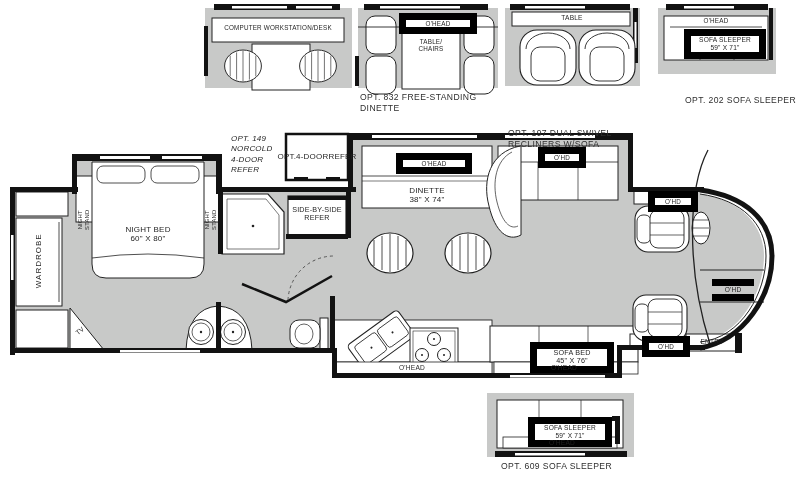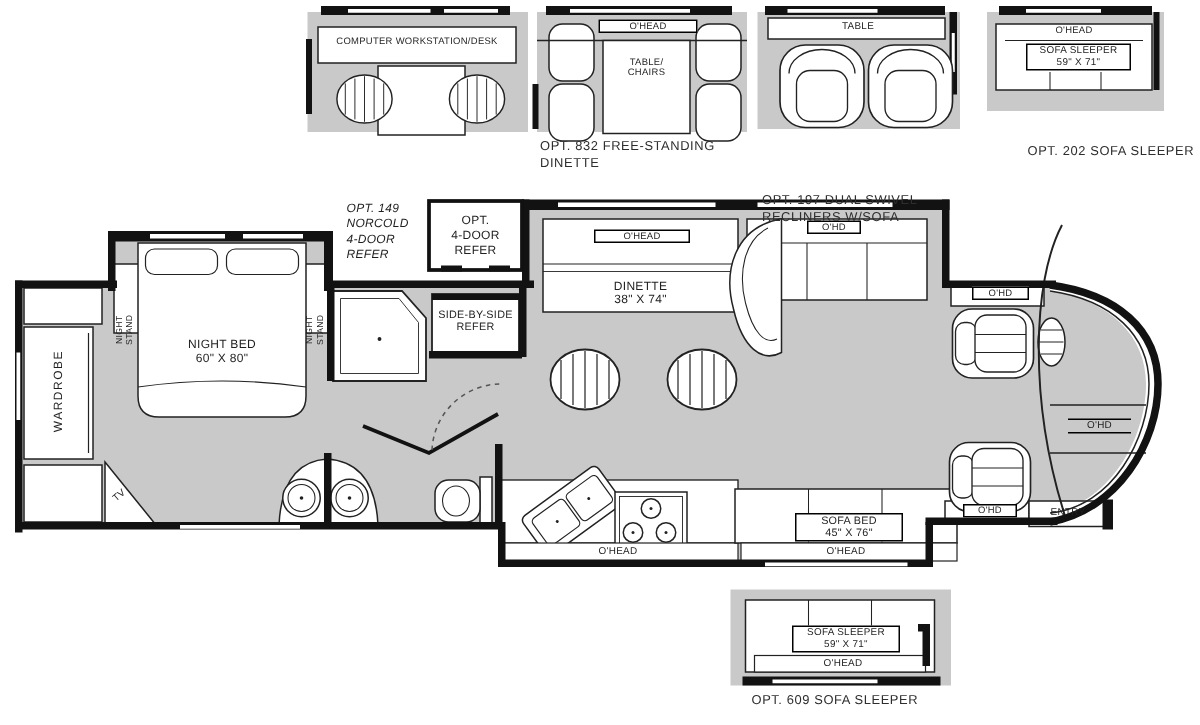--- a/index.html
+++ b/index.html
@@ -1,27 +1,27 @@
 <!DOCTYPE html>
 <html><head>
 <meta charset="utf-8">
 <style>
   html,body{margin:0;padding:0;background:#fff;}
   #stage{position:relative;width:800px;height:483px;background:#ffffff;overflow:hidden;
          font-family:"Liberation Sans",sans-serif;}
   svg{position:absolute;left:0;top:0;}
   .L{position:absolute;color:#1f1f1f;text-align:center;line-height:1.18;letter-spacing:.2px;
      white-space:nowrap;font-family:"Liberation Sans",sans-serif;}
-  .bx{border:1px solid #000000;background:#fff;padding:0 2px;}
+  .bx{border:7px solid #000000;background:#fff;padding:0 2px;}
   .f5{font-size:5.8px;} .f6{font-size:6.3px;} .f65{font-size:6.6px;} .f7{font-size:7.2px;}
   .f8{font-size:8px;}
   .cap{font-size:8.6px;color:#2e2e2e;line-height:1.3;text-align:left;letter-spacing:.4px;}
   .v90{transform:rotate(-90deg);}
   .v40{transform:rotate(-40deg);}
-  .col{display:flex;flex-direction:column;justify-content:center;}
+  .col{display:flex;flex-direction:row;justify-content:center;align-items:center;}
   .ta-l{text-align:left;}
 </style>
 </head>
 <body>
 
 <div id="stage">
 
 <svg width="800" height="483" viewBox="0 0 800 483">
   <defs>
     <g id="barrel">

